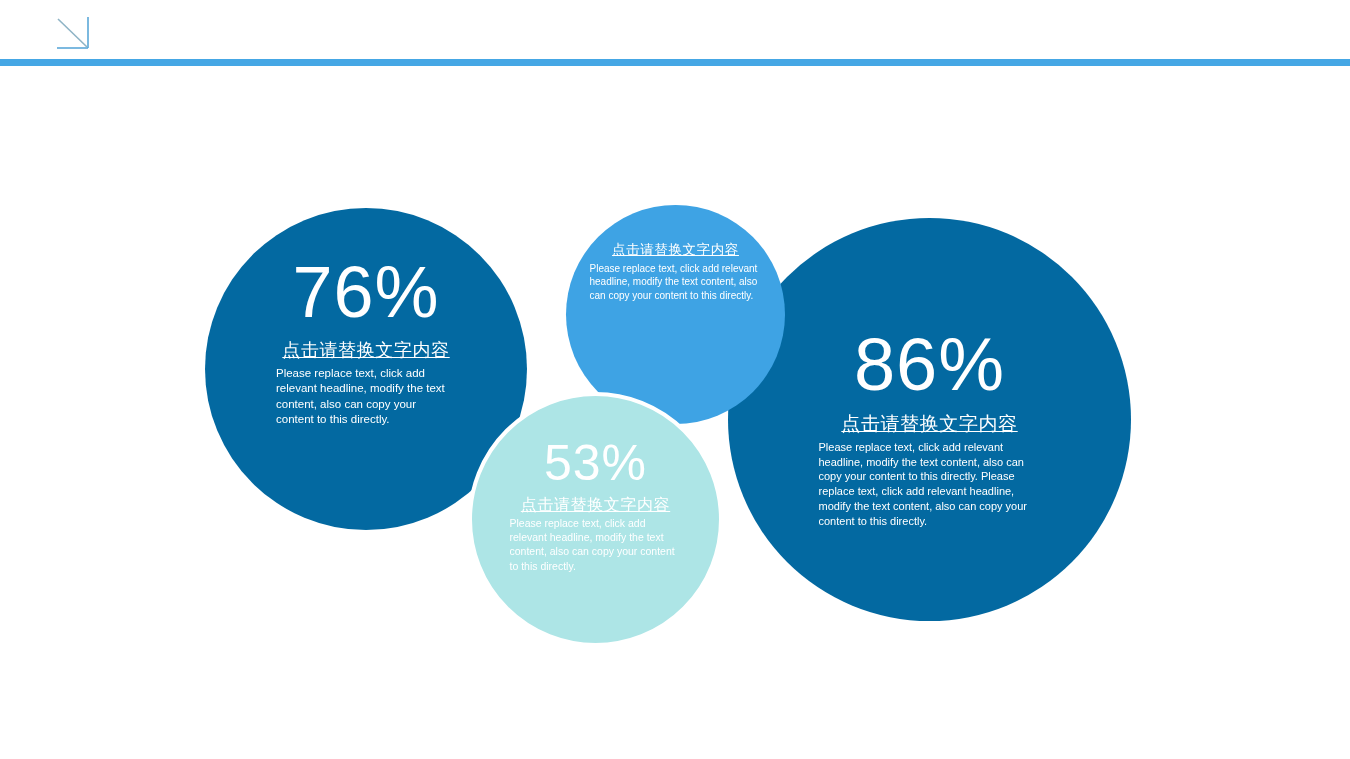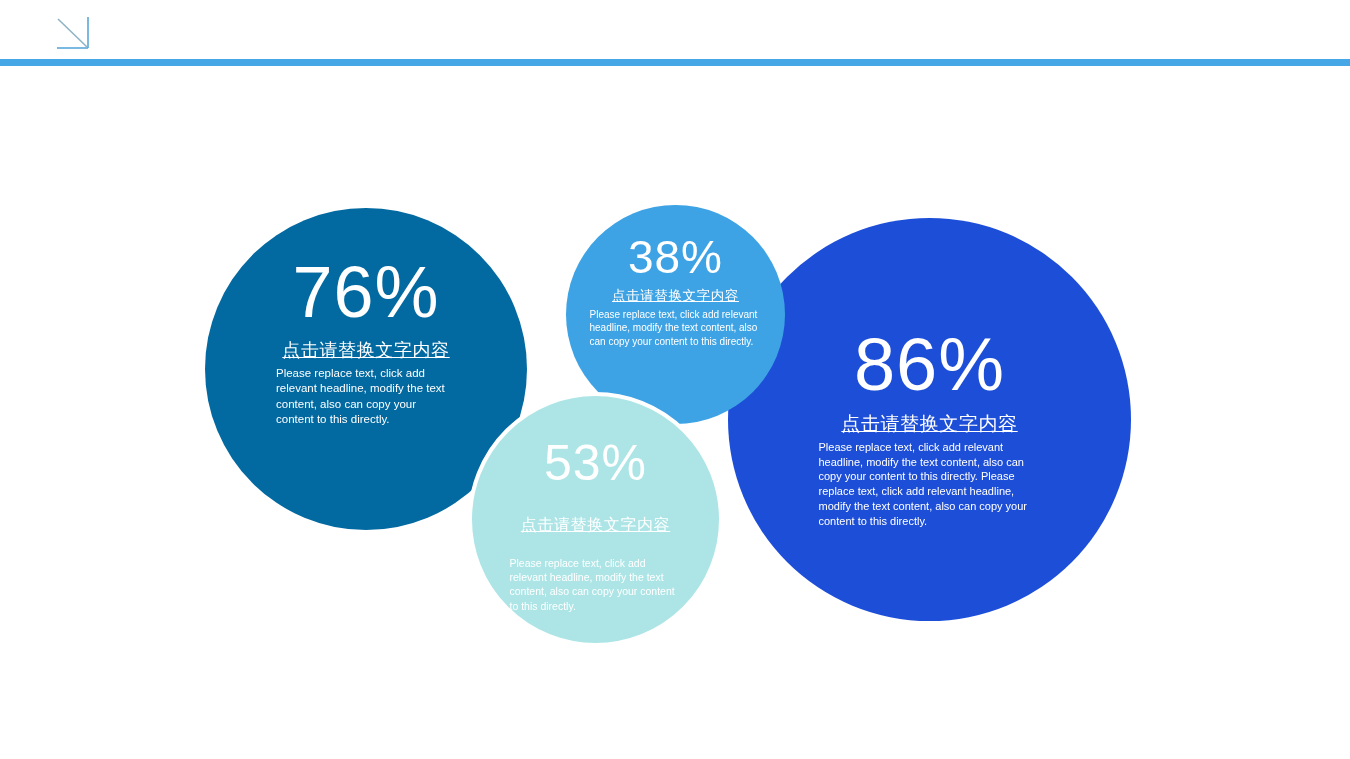--- a/index.html
+++ b/index.html
@@ -126,32 +126,32 @@
   
   #bubble-53 {
     left: 468px;
     top: 326px;
     width: 255px;
     height: 255px;
     background: #ADE5E6;
     z-index: 4;
     border: 4px solid #ffffff;
   }
-  #bubble-53 .bubble-inner { top: 42px; gap: 20px; }
+  #bubble-53 .bubble-inner { top: 42px; }
   #bubble-53 .pct { font-size: 50px; }
   #bubble-53 .cn-head { font-size: 16px; margin-top: 7px; }
   #bubble-53 .en-body { font-size: 10.5px; width: 172px; margin-top: 1px; }
 
   
   #bubble-86 {
     left: 728px;
     top: 152px;
     width: 403px;
     height: 403px;
-    background: #1d4ed8;
+    background: #0369a1;
     z-index: 2;
   }
   #bubble-86 .bubble-inner { top: 110px; }
   #bubble-86 .pct { font-size: 74px; }
   #bubble-86 .cn-head { font-size: 19px; margin-top: 10px; }
   #bubble-86 .en-body { font-size: 11px; width: 222px; margin-top: 4px; }
 </style>
 </head>
 <body>
 
@@ -182,21 +182,20 @@
   <div class="bubble" id="bubble-86">
     <div class="bubble-inner">
       <div class="pct">86%</div>
       <div class="cn-head">点击请替换文字内容</div>
       <div class="en-body">Please replace text, click add relevant headline, modify the text content, also can copy your content to this directly. Please replace text, click add relevant headline, modify the text content, also can copy your content to this directly.</div>
     </div>
   </div>
 
   <div class="bubble" id="bubble-38">
     <div class="bubble-inner">
-      <div class="pct">38%</div>
       <div class="cn-head">点击请替换文字内容</div>
       <div class="en-body">Please replace text, click add relevant headline, modify the text content, also can copy your content to this directly.</div>
     </div>
   </div>
 
   <div class="bubble" id="bubble-53">
     <div class="bubble-inner">
       <div class="pct">53%</div>
       <div class="cn-head">点击请替换文字内容</div>
       <div class="en-body">Please replace text, click add relevant headline, modify the text content, also can copy your content to this directly.</div>

